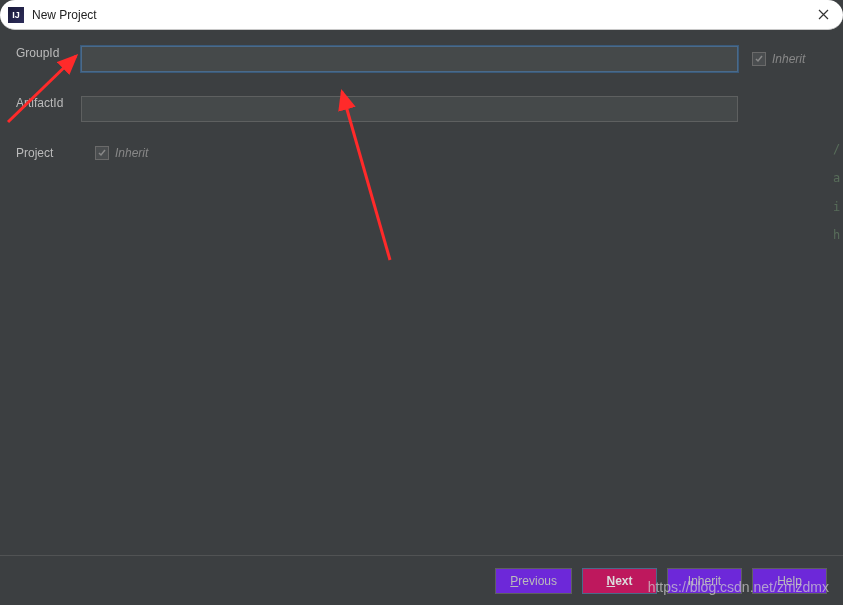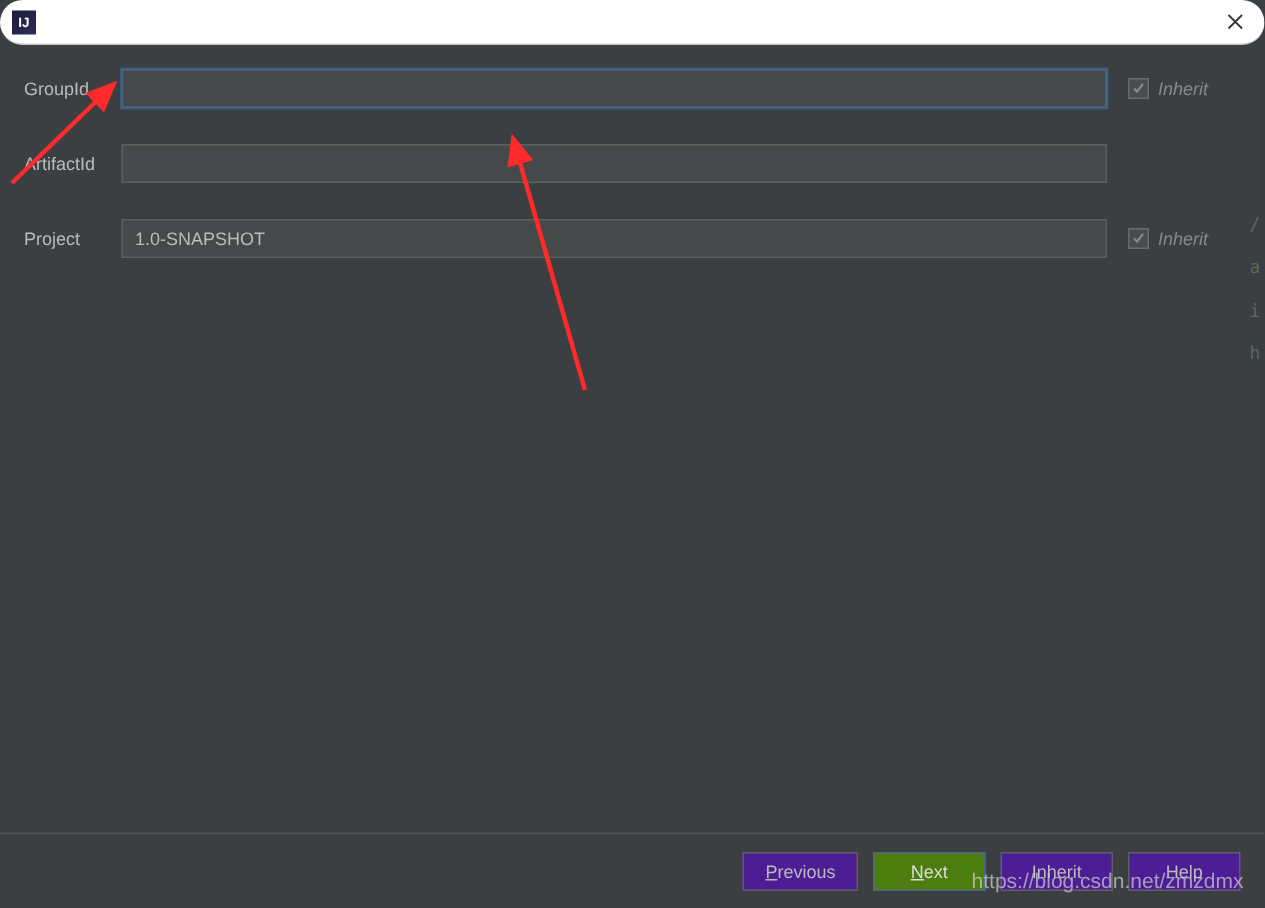--- a/index.html
+++ b/index.html
@@ -52,21 +52,20 @@
     .close-btn svg { stroke: #333; }
     .content {
       padding: 16px;
       color: #bbbbbb;
       font-size: 12px;
       height: 520px;
       position: relative;
     }
     .form-row {
       display: flex;
-      align-items: center;
       margin-bottom: 24px;
     }
     .label {
       width: 65px;
       color: #bbbbbb;
       font-size: 12px;
     }
     .text-input {
       flex: 1;
       height: 26px;
@@ -111,34 +110,34 @@
       display: flex;
       align-items: center;
       justify-content: flex-end;
       padding: 0 16px;
       gap: 10px;
     }
     .btn {
       min-width: 75px;
       height: 26px;
       border: 1px solid #5e6060;
-      background: #4c1d95;
+      background: #6d28d9;
       color: #bbbbbb;
       font-size: 12px;
       cursor: pointer;
       display: flex;
       align-items: center;
       justify-content: center;
       padding: 0 14px;
     }
     .btn.primary {
-      background: #4d7c0f;
+      background: #be185d;
       border-color: #4a6a8a;
       color: #dcdcdc;
-      font-weight: normal;
+      font-weight: bold;
     }
     .mnemonic { text-decoration: underline; }
     .arrow {
       position: absolute;
       pointer-events: none;
     }
     .watermark {
       position: absolute;
       bottom: 10px;
       right: 14px;
@@ -158,20 +157,21 @@
       line-height: 2.4;
       opacity: 0.6;
       pointer-events: none;
     }
   </style>
 </head>
 <body>
 
 <div class="titlebar">
   <div class="app-icon">IJ</div>
+  <div class="title-text">New Project</div>
   <div class="close-btn">
     <svg width="11" height="11" viewBox="0 0 11 11">
         <path d="M1 1 L10 10 M10 1 L1 10" stroke-width="1.2" fill="none"></path>
       </svg>
   </div>
 </div>
 
 <div class="content">
 
   <div class="form-row">
@@ -188,21 +188,20 @@
   </div>
 
   <div class="form-row">
     <div class="label">ArtifactId</div>
     <input class="text-input" value="" style="">
     <div class="inherit-cell hidden"></div>
   </div>
 
   <div class="form-row">
     <div class="label">Project</div>
-    <input class="text-input" value="1.0-SNAPSHOT" style="">
     <div class="inherit-cell">
       <div class="chk">
         <svg width="10" height="10" viewBox="0 0 10 10">
             <path d="M2 5 L4 7 L8 2" stroke-width="1.5" fill="none"></path>
           </svg>
       </div>
       <span class="inherit-label">Inherit</span>
     </div>
   </div>
 

